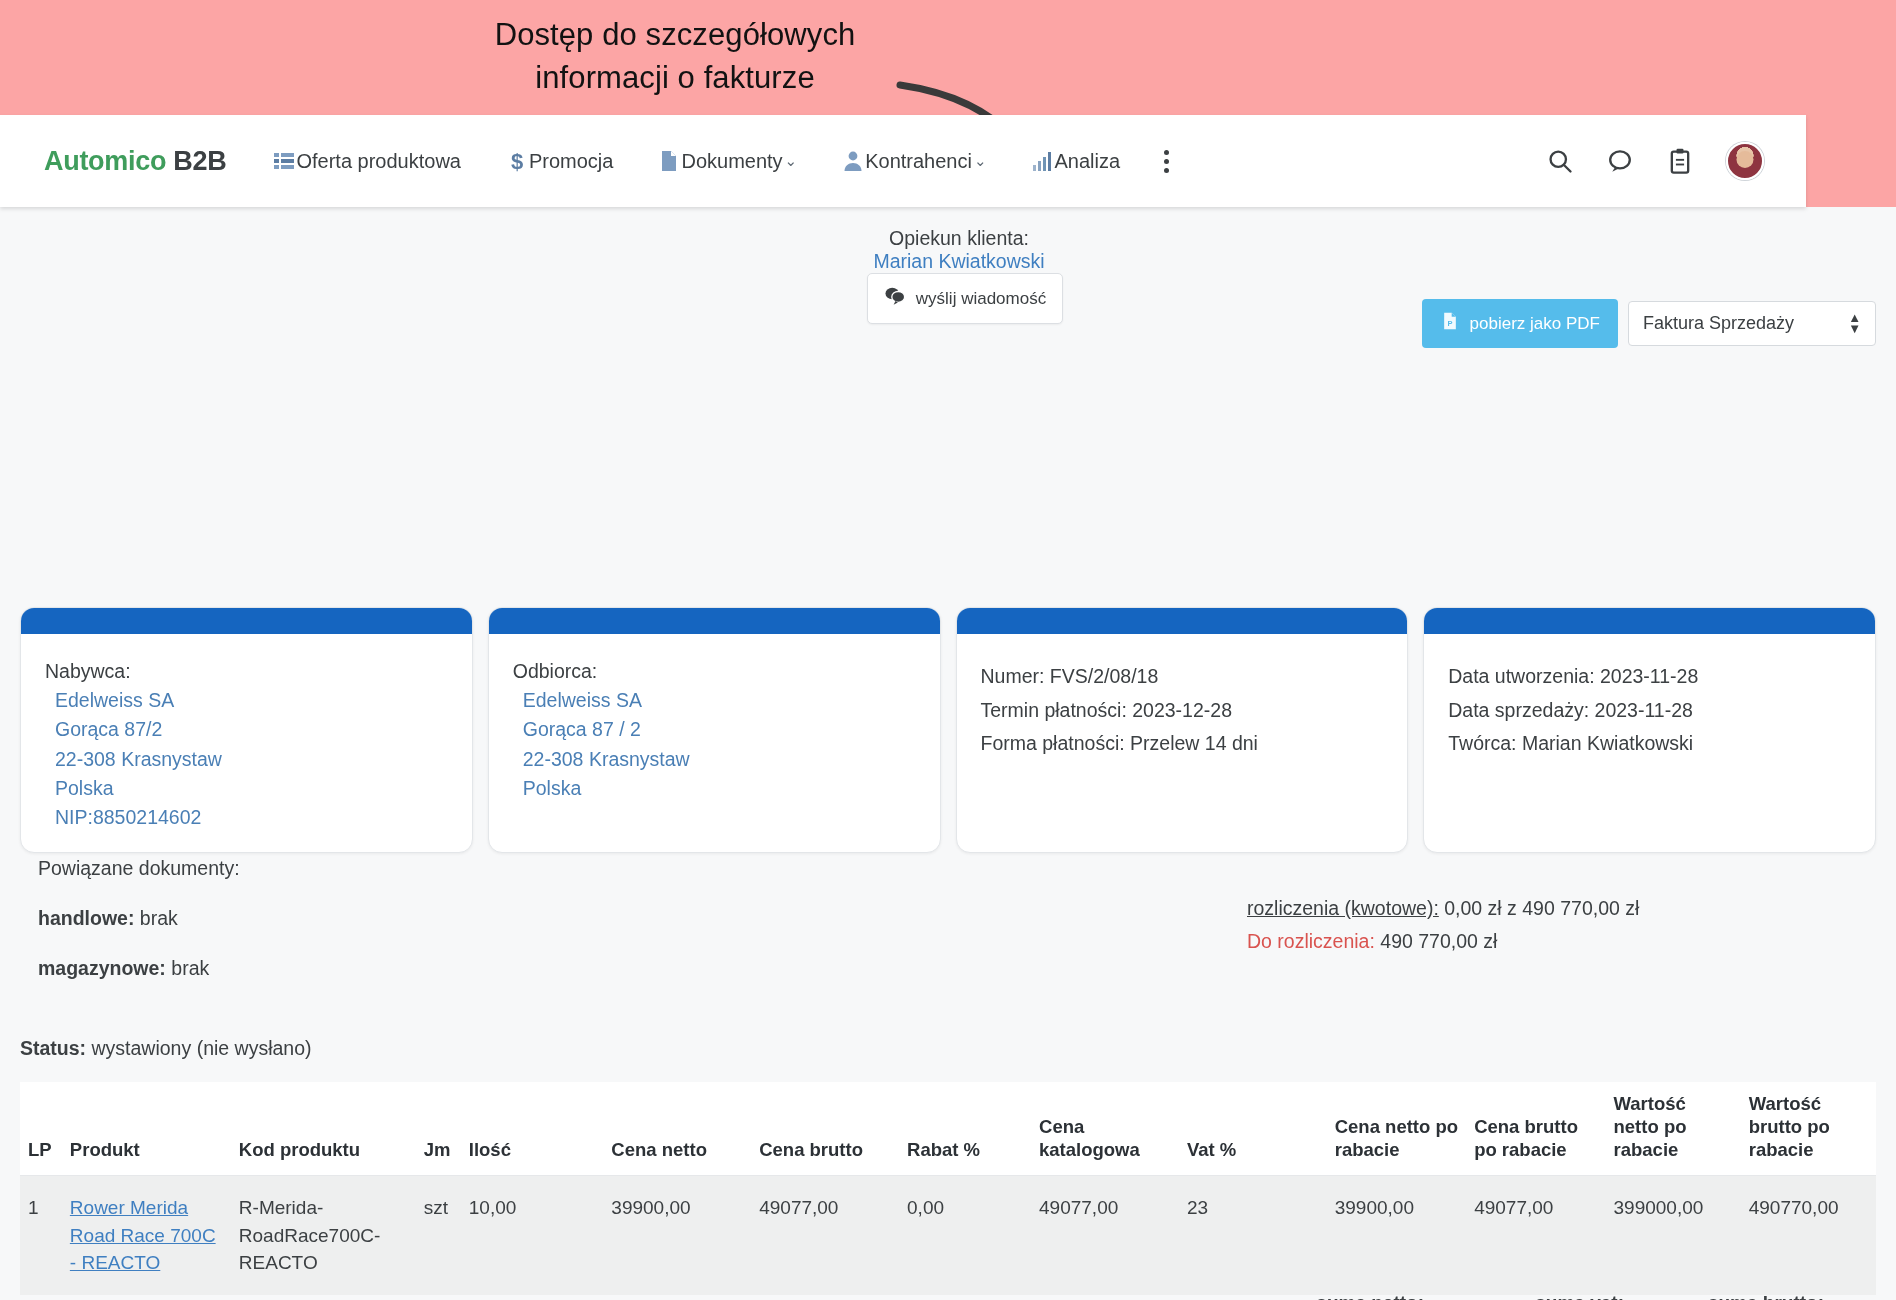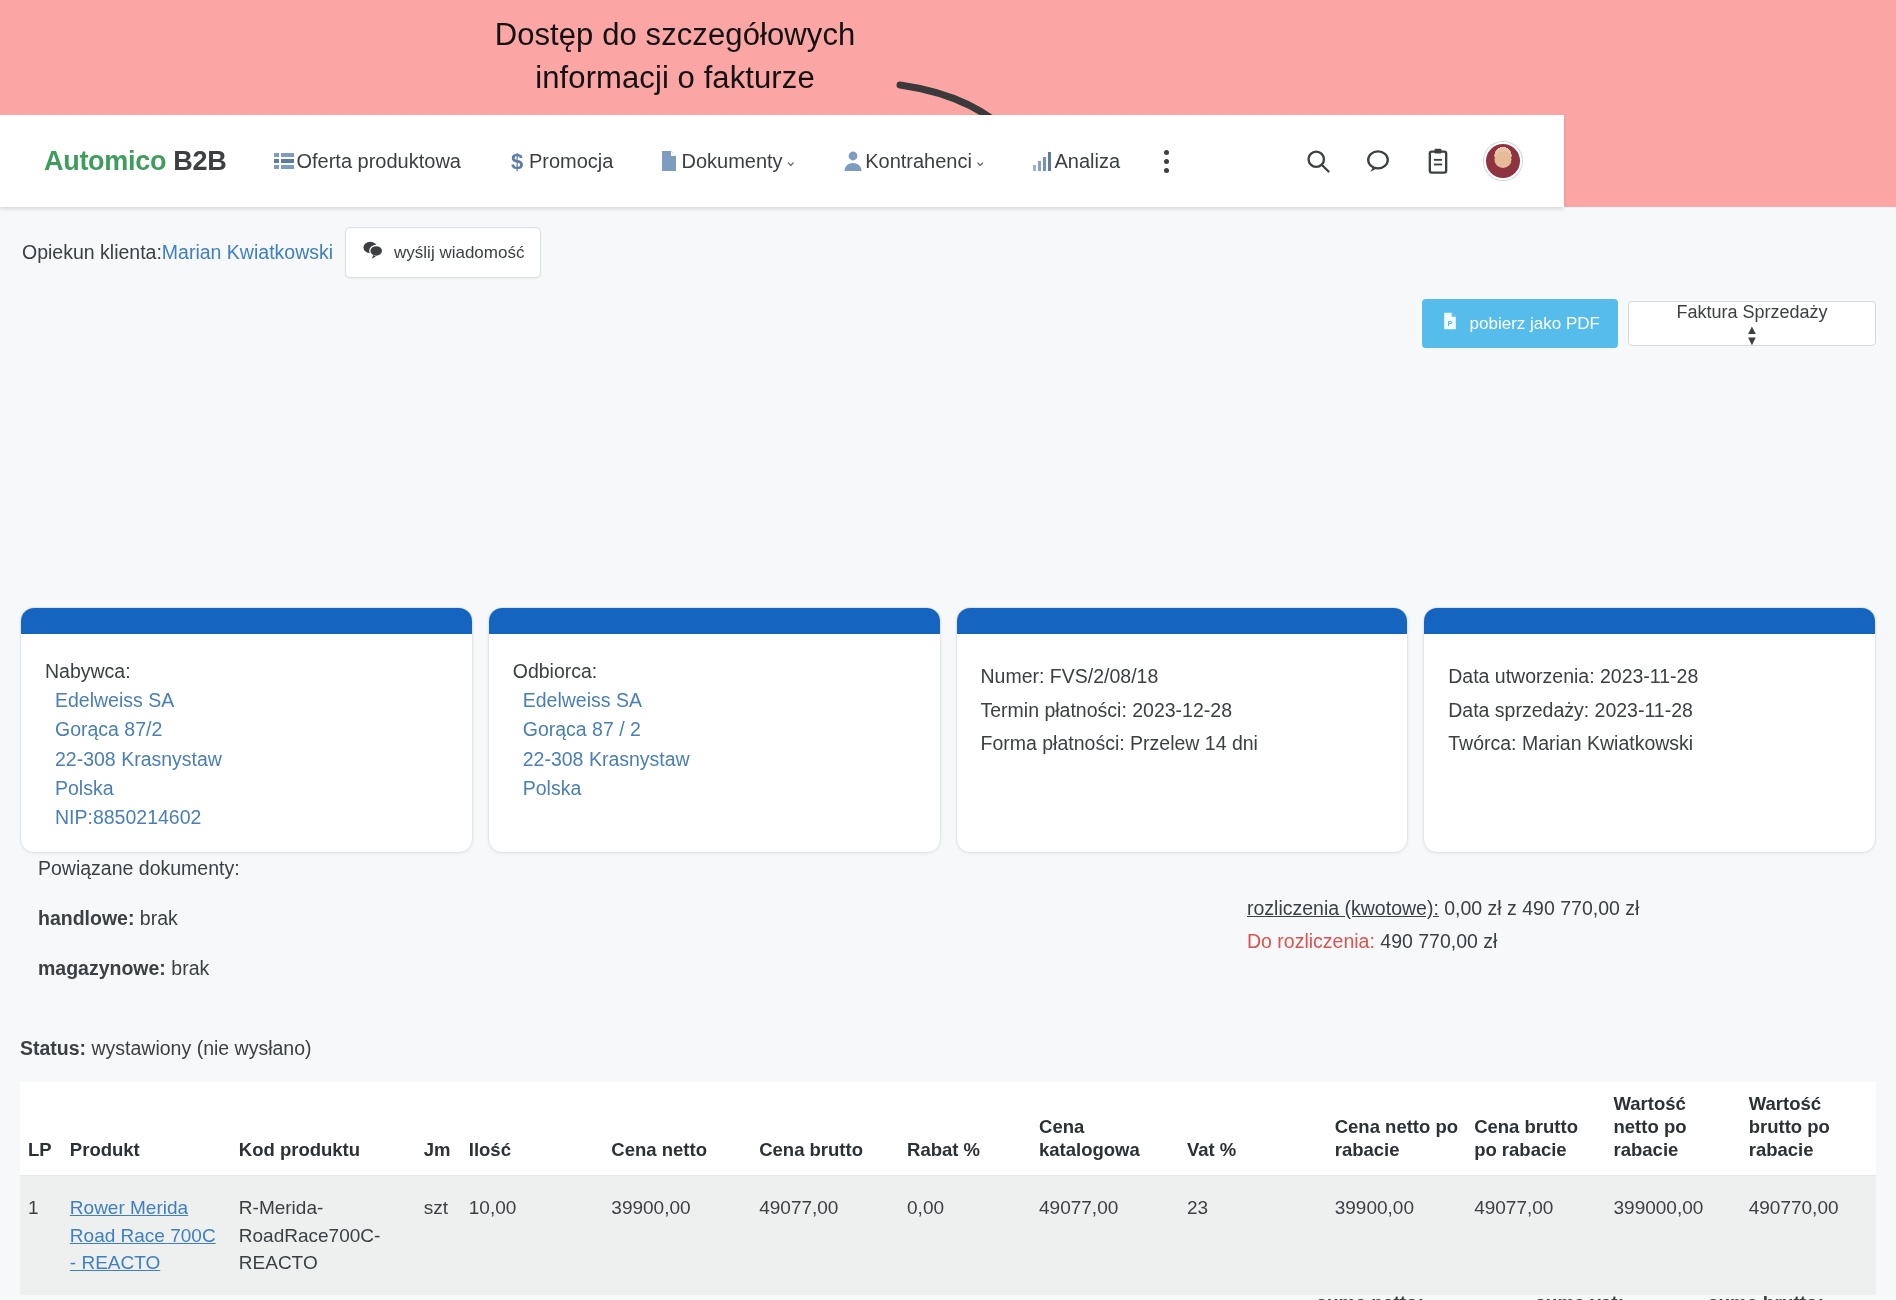--- a/index.html
+++ b/index.html
@@ -18,21 +18,21 @@
     line-height: 1.38;
     color: #121212;
     text-align: center;
     white-space: pre;
     letter-spacing: 0.1px;
   }
   .annot-svg { position: absolute; left:0; top:0; width:1896px; height:1300px; pointer-events:none; }
 
   
   .navbar {
-    position: absolute; left: 0; top: 115px; width: 1564px; height: 92px;
+    position: absolute; left: 0; top: 115px; width: 1806px; height: 92px;
     background: #ffffff; display: flex; align-items: center;
     box-shadow: 0 2px 4px rgba(0,0,0,0.13);
     z-index: 5;
   }
   .brand { margin-left: 44px; font-size: 27px; font-weight: bold; letter-spacing:-0.3px; }
   .brand .g { color: #3f9d5c; }
   .brand .d { color: #3c4043; }
   .nav-items { display: flex; align-items: center; margin-left: 46px; }
   .nav-item {
     display: flex; align-items: center; gap: 0;
@@ -54,41 +54,41 @@
     transform:translateX(-50%); border-radius:50%; background:#e5bb9a;
   }
   .kebab { display:flex; flex-direction:column; gap:4px; align-items:center; cursor:pointer; margin-right:44px;}
   .kebab i { width:5px;height:5px;border-radius:50%;background:#3c4043; display:block;}
 
   
   .content { position: absolute; left: 0; top: 207px; width: 1896px; bottom:0; background: #f7f8f9; }
   .page-title {
     margin: 38px 0 0 22px; font-size: 44px; font-weight: 400; color: #3a4248; letter-spacing:-0.4px;
   }
-  .sub-line { display: flex; align-items: center; margin: 20px 0 0 22px; }
+  .sub-line { display: flex; align-items: center; margin: 20px 0 0 22px; flex-direction: column; }
   .sub-label { font-size: 19.5px; color: #3c4043; }
   .sub-link { font-size: 19.5px; color: #3f7fc1; }
   .msg-btn {
     margin-left: 12px; display: inline-flex; align-items: center; gap: 10px;
     background: #ffffff; border: 1px solid #dcdfe3; border-radius: 5px;
     padding: 11px 16px; font-size: 17px; color: #3c4043; cursor: pointer;
     box-shadow: 0 1px 2px rgba(0,0,0,0.05);
   }
   .top-right-actions {
     position: absolute; right: 20px; top: 92px; display: flex; align-items: center; gap: 10px;
   }
   .pdf-btn {
     display: inline-flex; align-items: center; gap: 10px;
     background: #55bceb; color: #ffffff; border: none; border-radius: 4px;
     padding: 12px 18px; font-size: 17px; cursor: pointer;
   }
   .type-select {
     width: 248px; height: 45px; background: #ffffff; border: 1px solid #d6dade; border-radius: 4px;
     display: flex; align-items: center; padding: 0 14px; font-size: 18px; color: #3c4043;
-    justify-content: space-between; cursor: pointer; flex-direction: column;
+    justify-content: space-between; cursor: pointer;
   }
   .spin { display:flex; flex-direction:column; gap:3px; line-height:0.6; font-size:13px; color:#3c4043;}
 
   
   .cards { position: absolute; left: 20px; top: 400px; width: 1856px; display: flex; gap: 15px; }
   .card {
     flex: 1; background: #ffffff; border: 1px solid #e3e6e9; border-radius: 14px;
     box-shadow: 0 1px 3px rgba(0,0,0,0.06); overflow: hidden; min-height: 237px;
   }
   .card-bar { height: 26px; background: #1565c0; }

